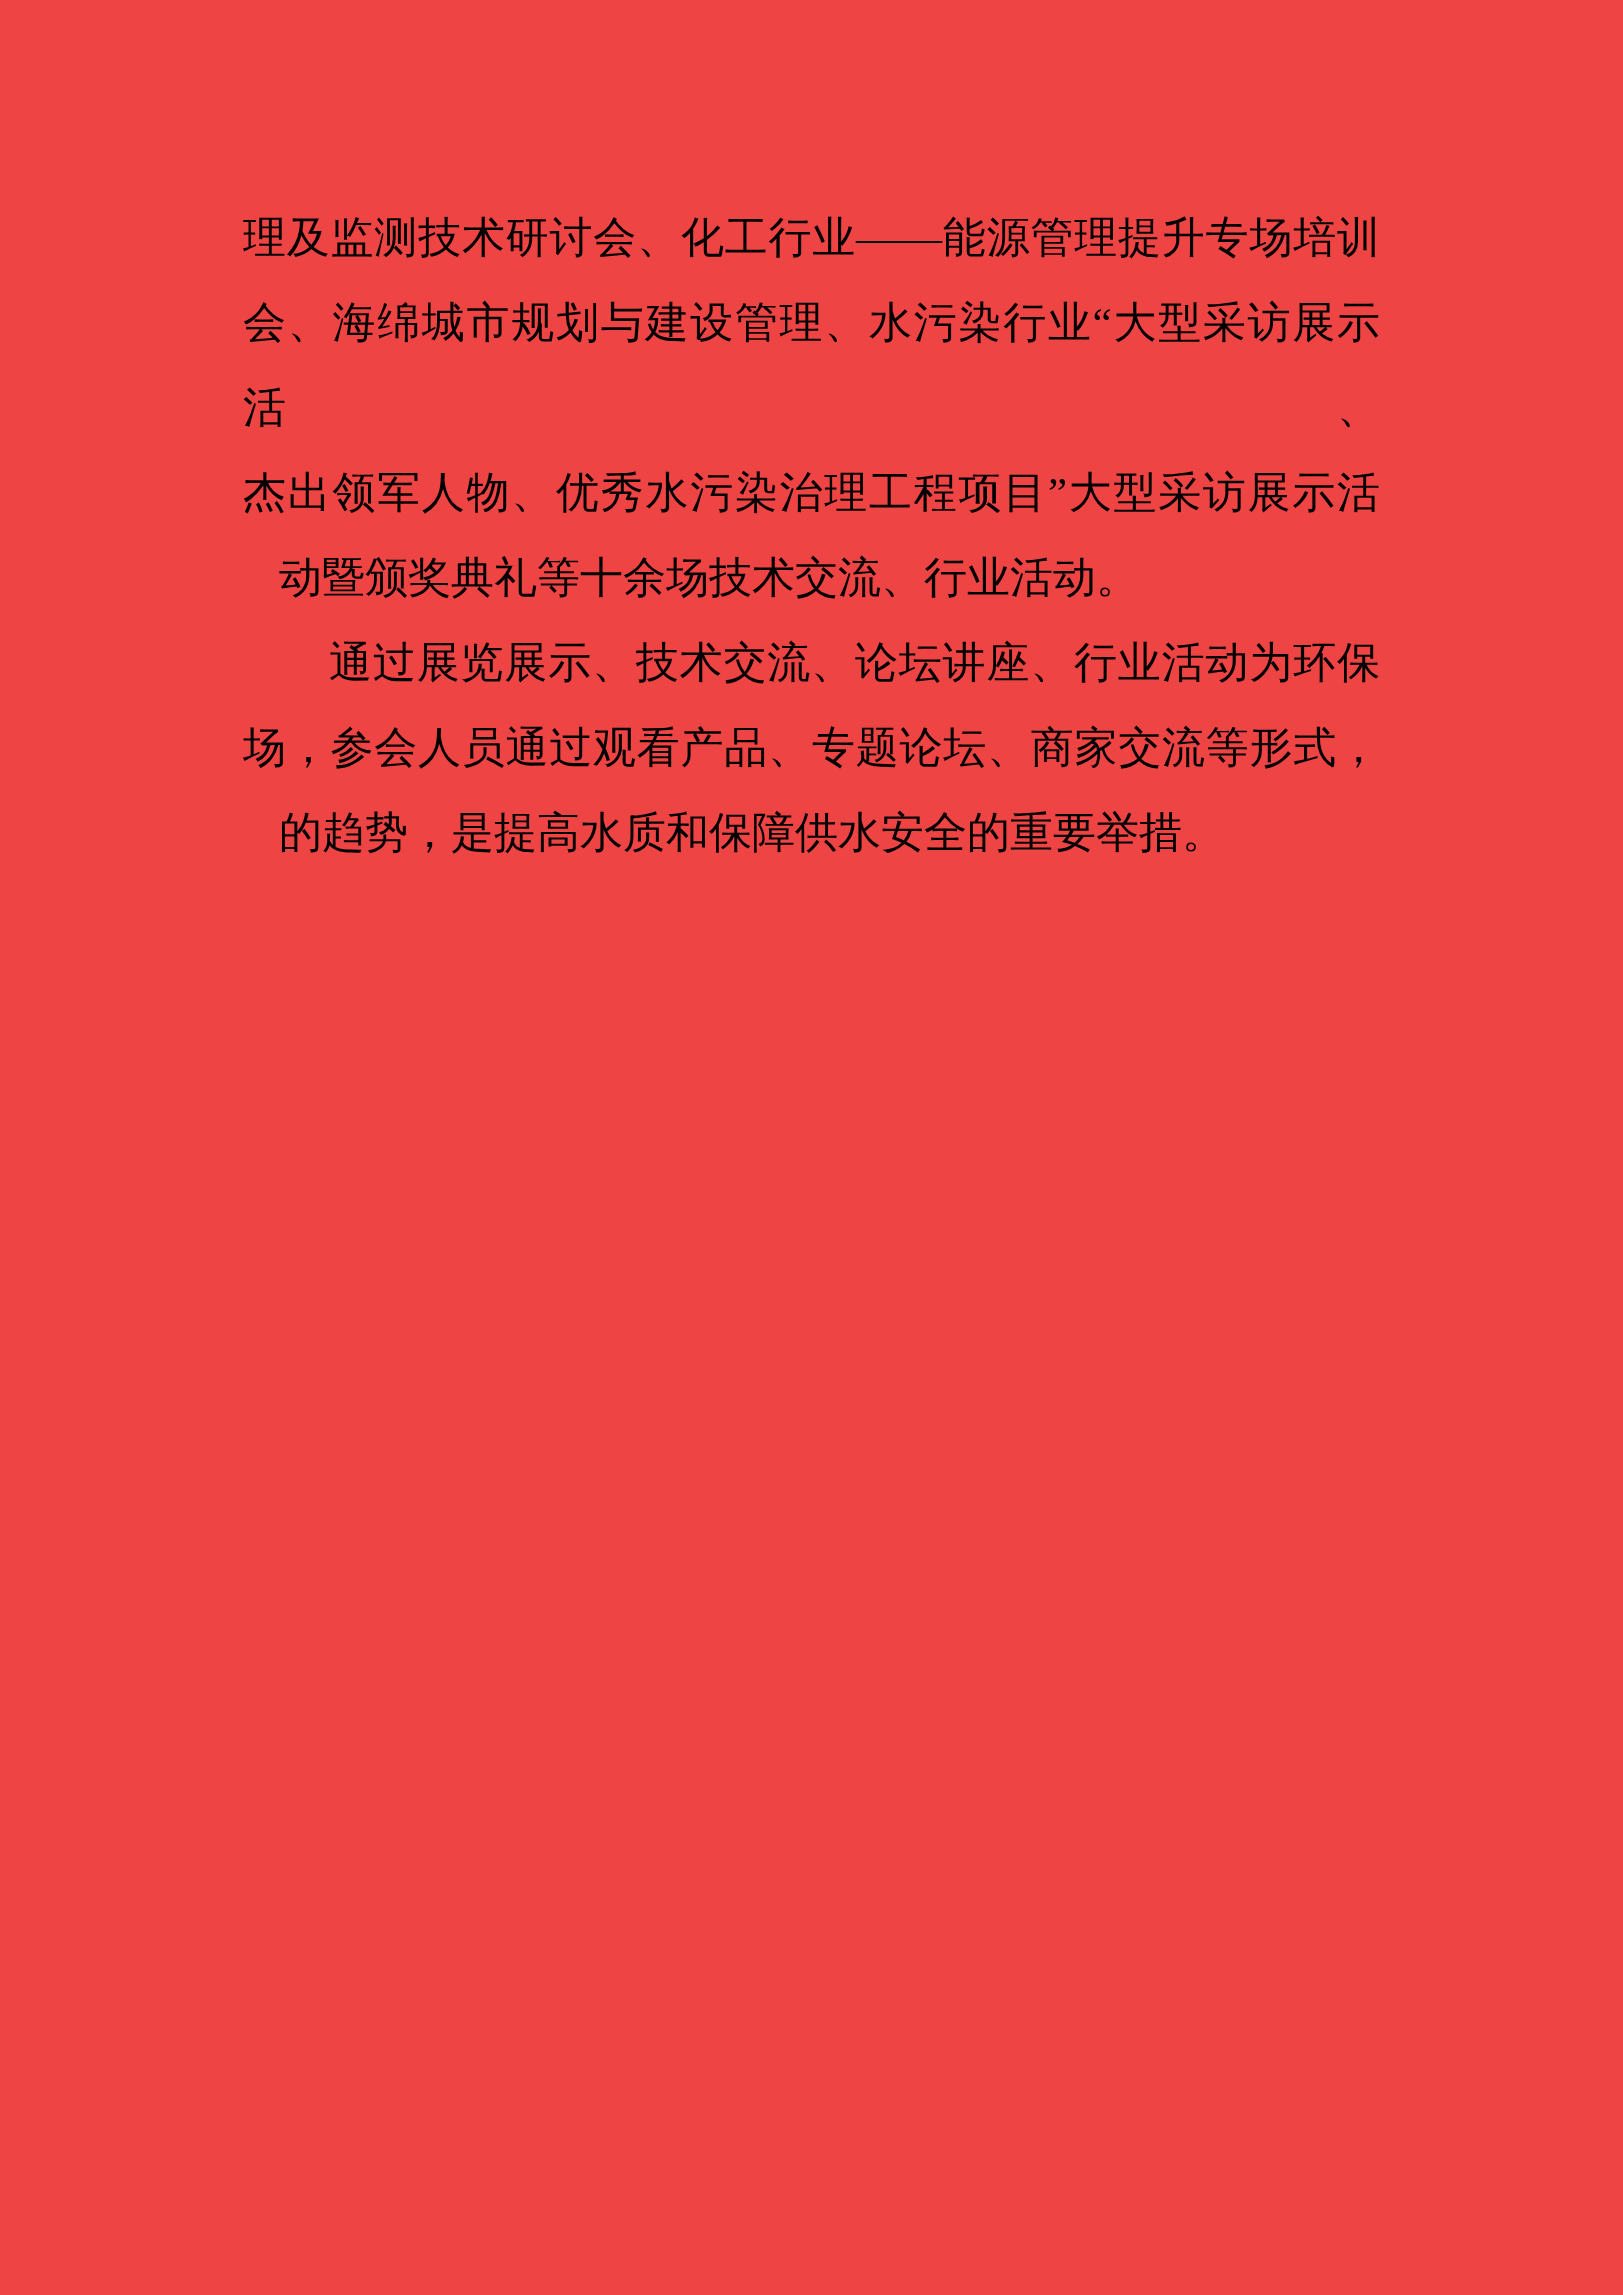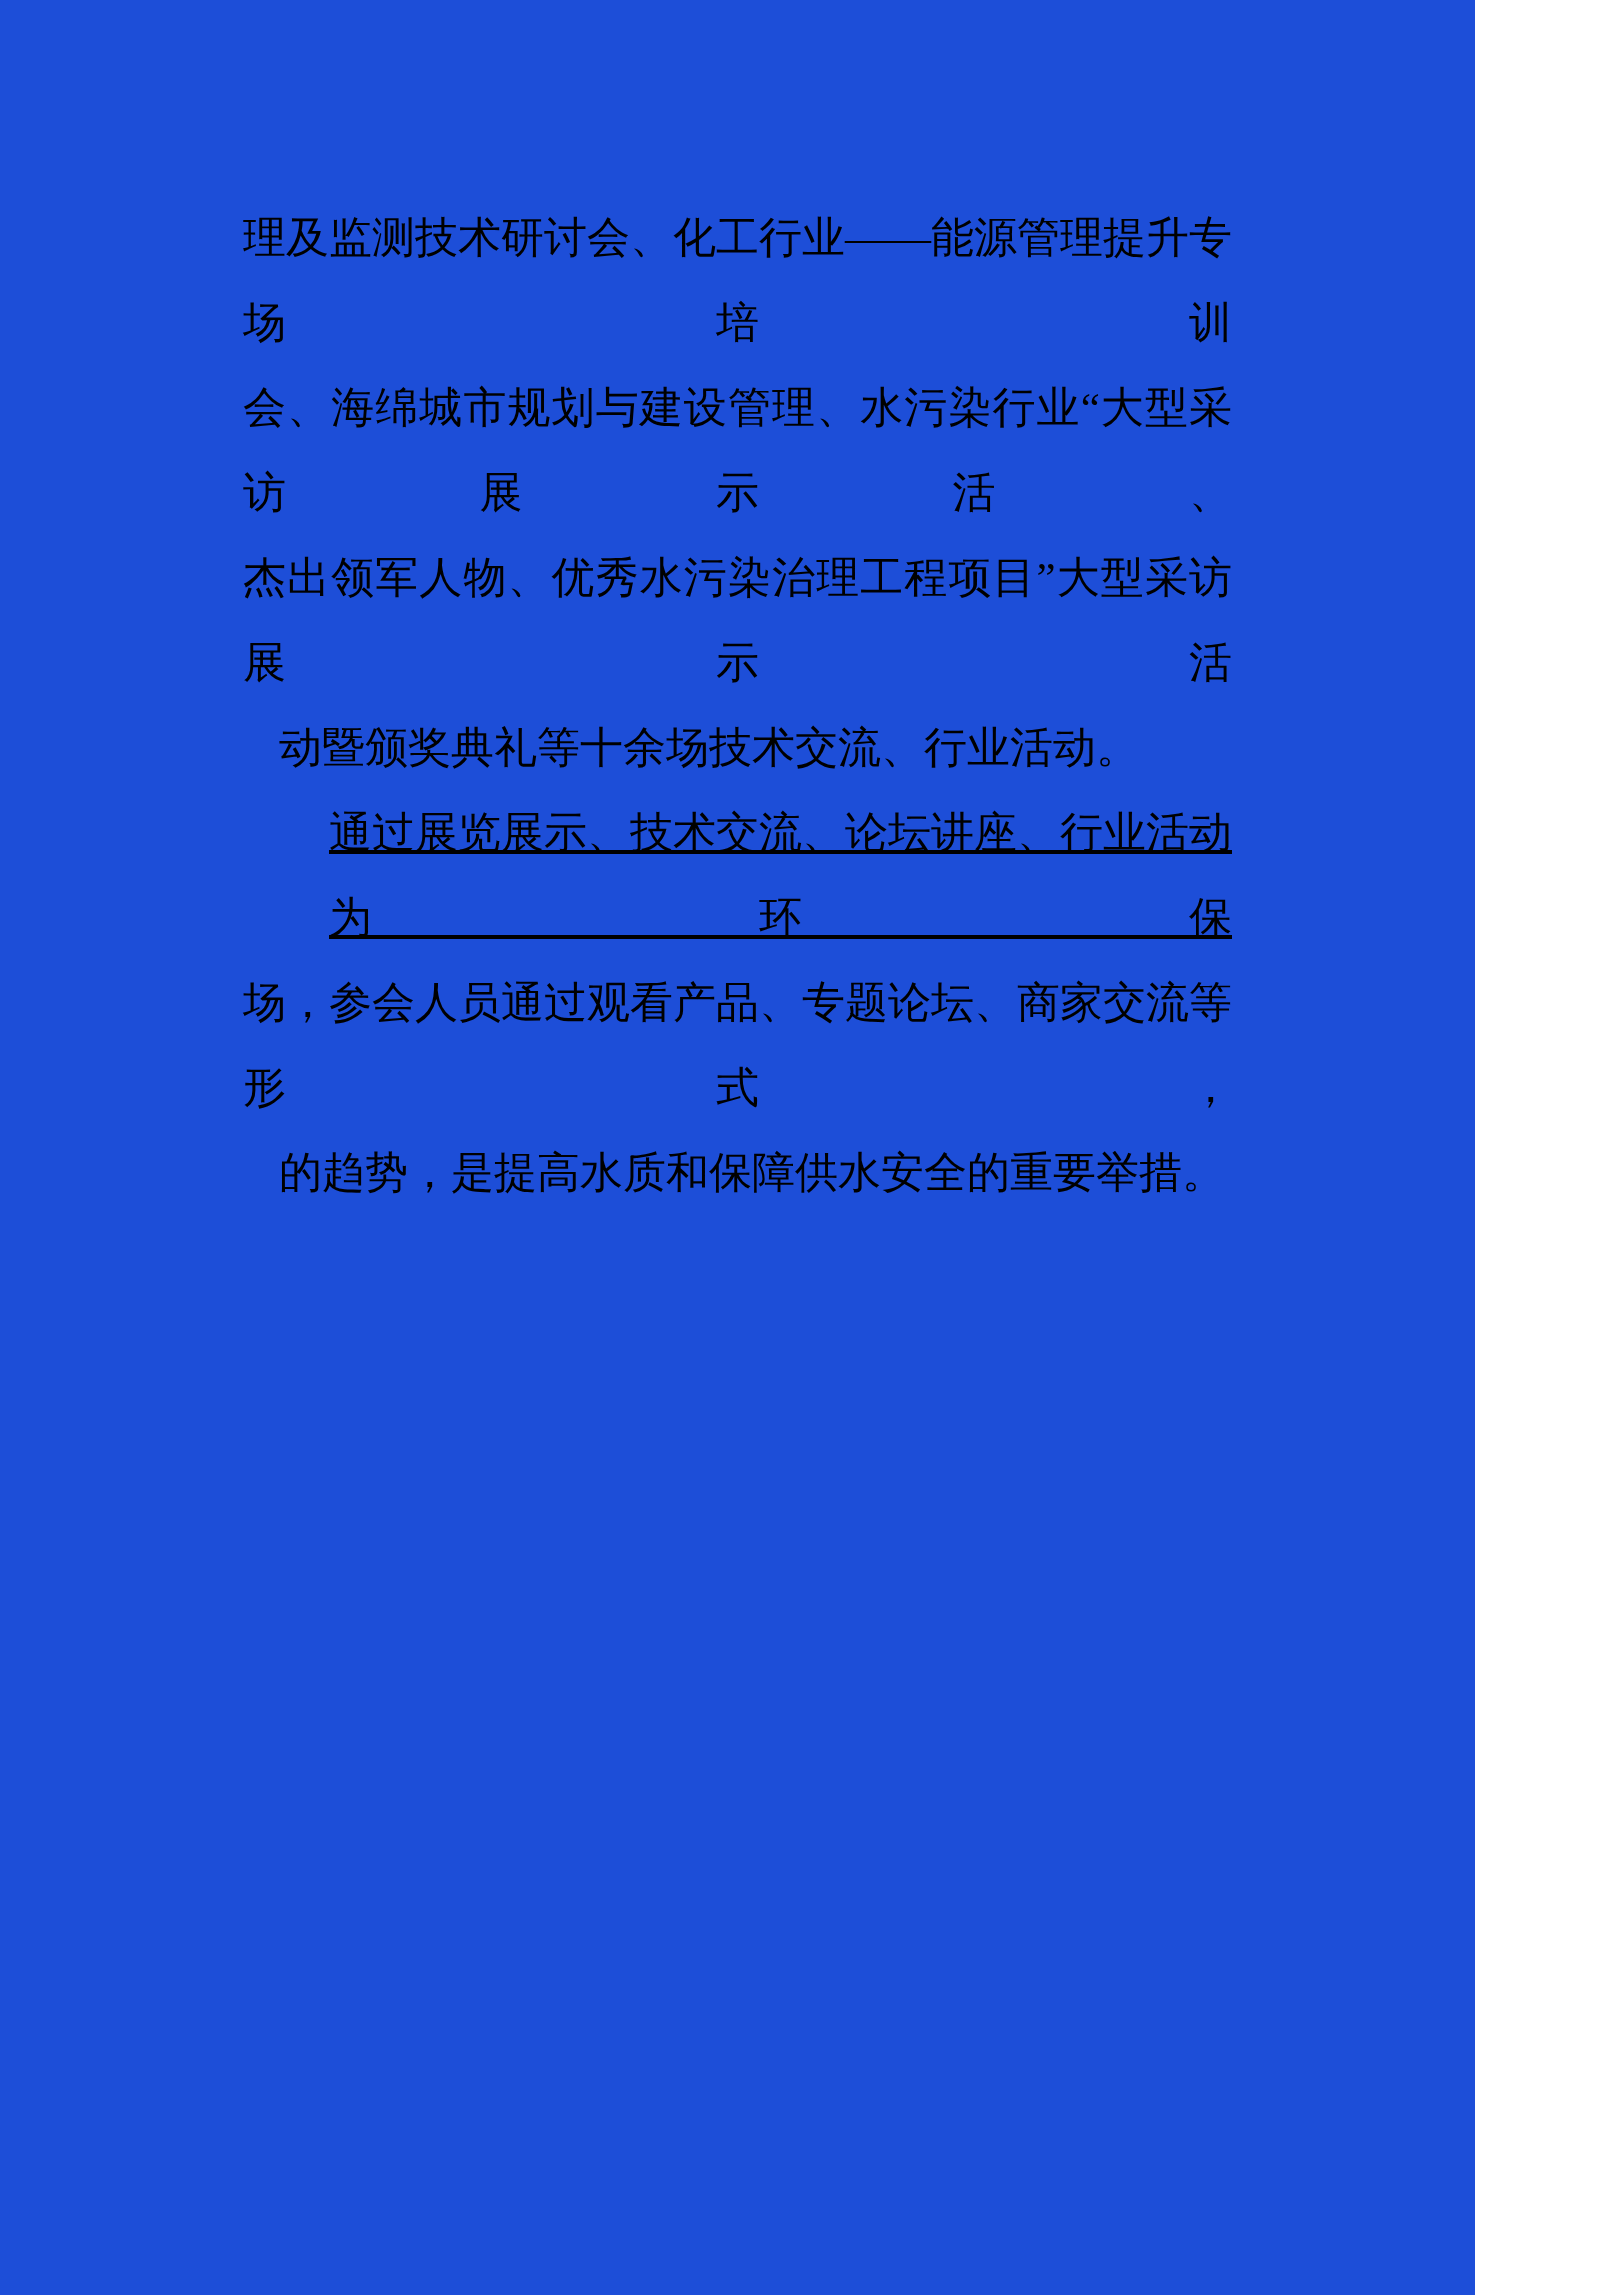--- a/index.html
+++ b/index.html
@@ -8,23 +8,23 @@
     background: #ffffff;
   }
   body {
     width: 1623px;
     height: 2295px;
     position: relative;
     font-family: "Liberation Serif", "DejaVu Serif", serif;
   }
   .page {
     box-sizing: border-box;
-    width: 1475px;
+    width: 1623px;
     height: 2295px;
-    background: #1d4ed8;
+    background: #ef4444;
     padding: 195px 243px 0 243px;
     color: #000000;
   }
   .paragraph {
     margin: 0;
     padding: 0;
   }
   .text-line {
     font-size: 43px;
     line-height: 85px;
@@ -34,21 +34,20 @@
     text-justify: inter-character;
     white-space: normal;
     letter-spacing: 0;
   }
   .text-line.last {
     text-align-last: left;
     margin-left: 36px;
   }
   .text-line.indent {
     padding-left: 86px;
-    text-decoration: underline;
   }
 </style>
 </head>
 <body>
 
 <div class="page">
   <div id="text-block">
       <div class="paragraph">
         <div class="text-line">理及监测技术研讨会、化工行业——能源管理提升专场培训</div>
         <div class="text-line">会、海绵城市规划与建设管理、水污染行业“大型采访展示活、</div>

